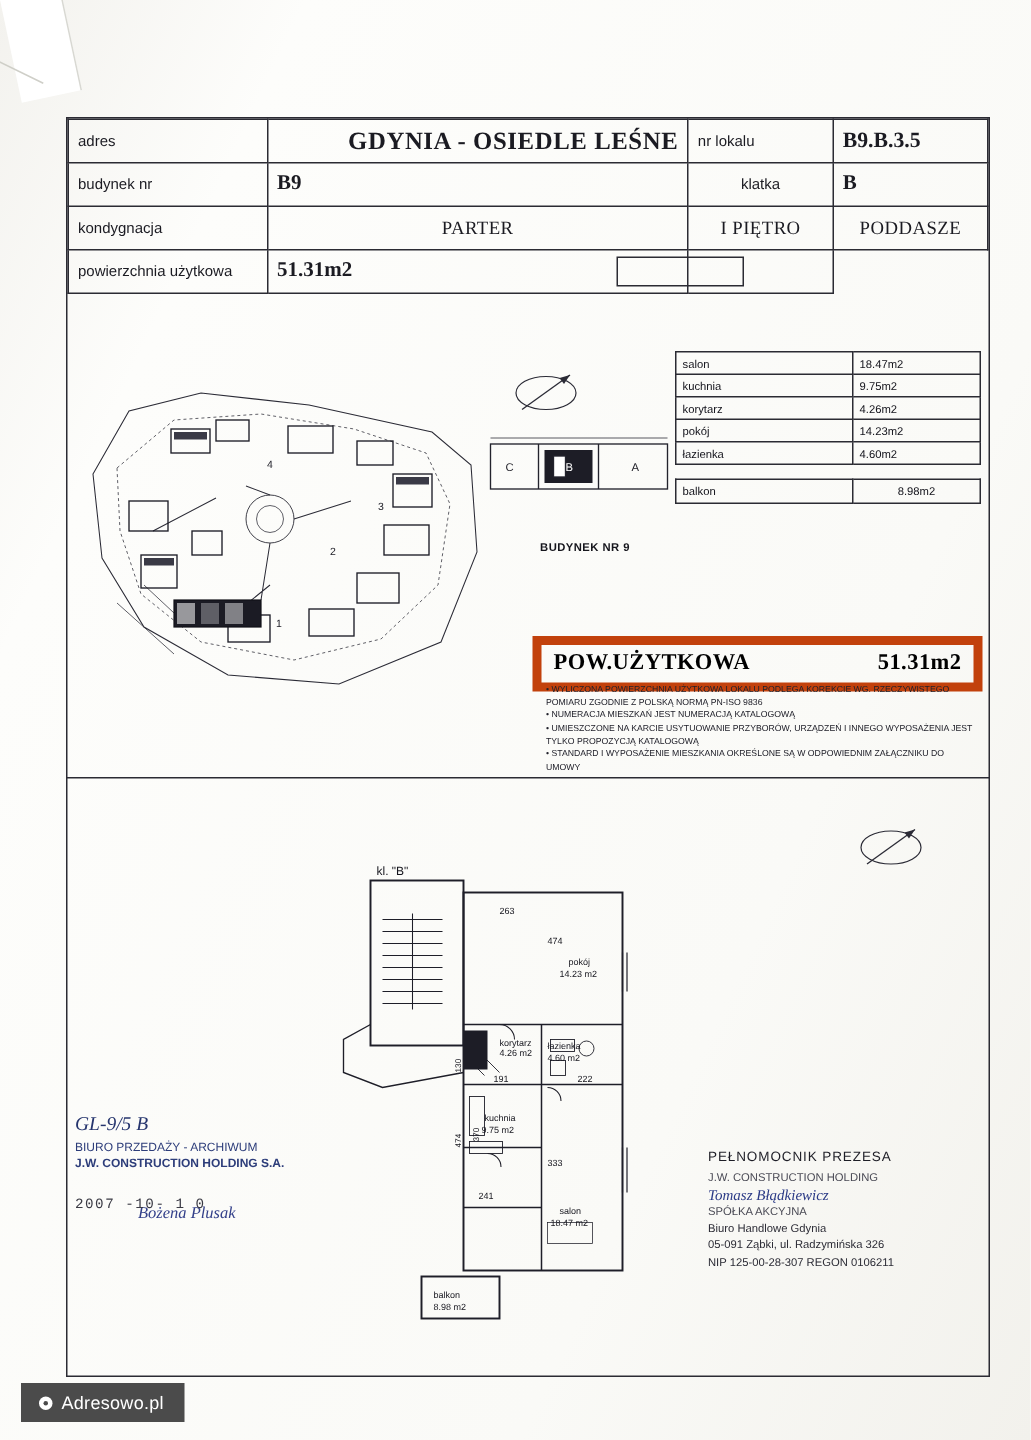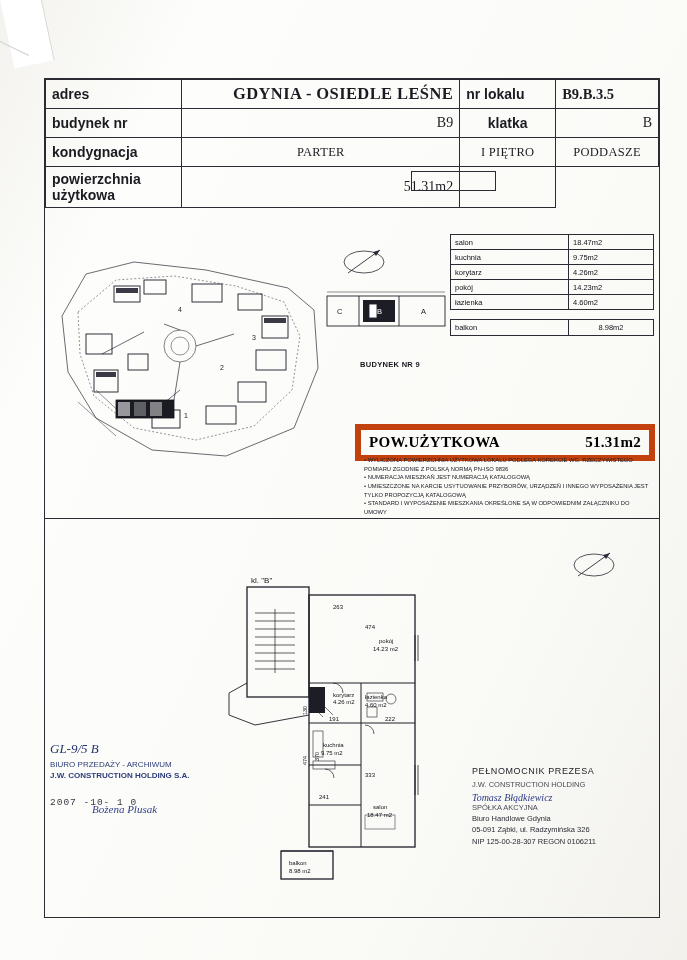--- a/index.html
+++ b/index.html
@@ -73,33 +73,33 @@
     font-size: 11px;
     color:#1b1b22;
     border-collapse: collapse;
   }
   .htable td {
     border: 1px solid #2b2b33;
     padding: 4px 6px;
     vertical-align: middle;
     height: 20px;
   }
-  .lbl { font-size: 14px; font-weight: bold; }
+  .lbl { font-size: 10px; }
   .big-title {
     font-family: "Liberation Serif", serif;
     font-weight: bold;
     font-size: 16.5px;
     text-align:right;
     letter-spacing: .4px;
   }
   .b-val {
     font-family:"Liberation Serif", serif;
-    font-weight:normal;
+    font-weight:bold;
     font-size: 14px;
-    text-align:right;
+    text-align:left;
   }
   .c-val {
     font-family:"Liberation Serif", serif;
     font-size: 12.5px;
     text-align:center;
     letter-spacing:.3px;
   }
   .cell-center { text-align:center; }
   .nrlokal {
     font-family:"Liberation Serif", serif;
@@ -590,13 +590,17 @@
   <div class="stamp-right">
     <div class="title">PEŁNOMOCNIK PREZESA</div>
     <div class="faded">J.W. CONSTRUCTION HOLDING</div>
     <div class="sig">Tomasz Błądkiewicz</div>
     <div class="faded" style="margin-top:-3px">SPÓŁKA AKCYJNA</div>
     <div>Biuro Handlowe Gdynia</div>
     <div>05-091 Ząbki, ul. Radzymińska 326</div>
     <div>NIP 125-00-28-307   REGON 0106211</div>
   </div>
 
+  <div class="watermark">
+    <span class="wm-dot"></span>
+    <span>Adresowo.pl</span>
+  </div>
 </div>
 
 </body></html>

